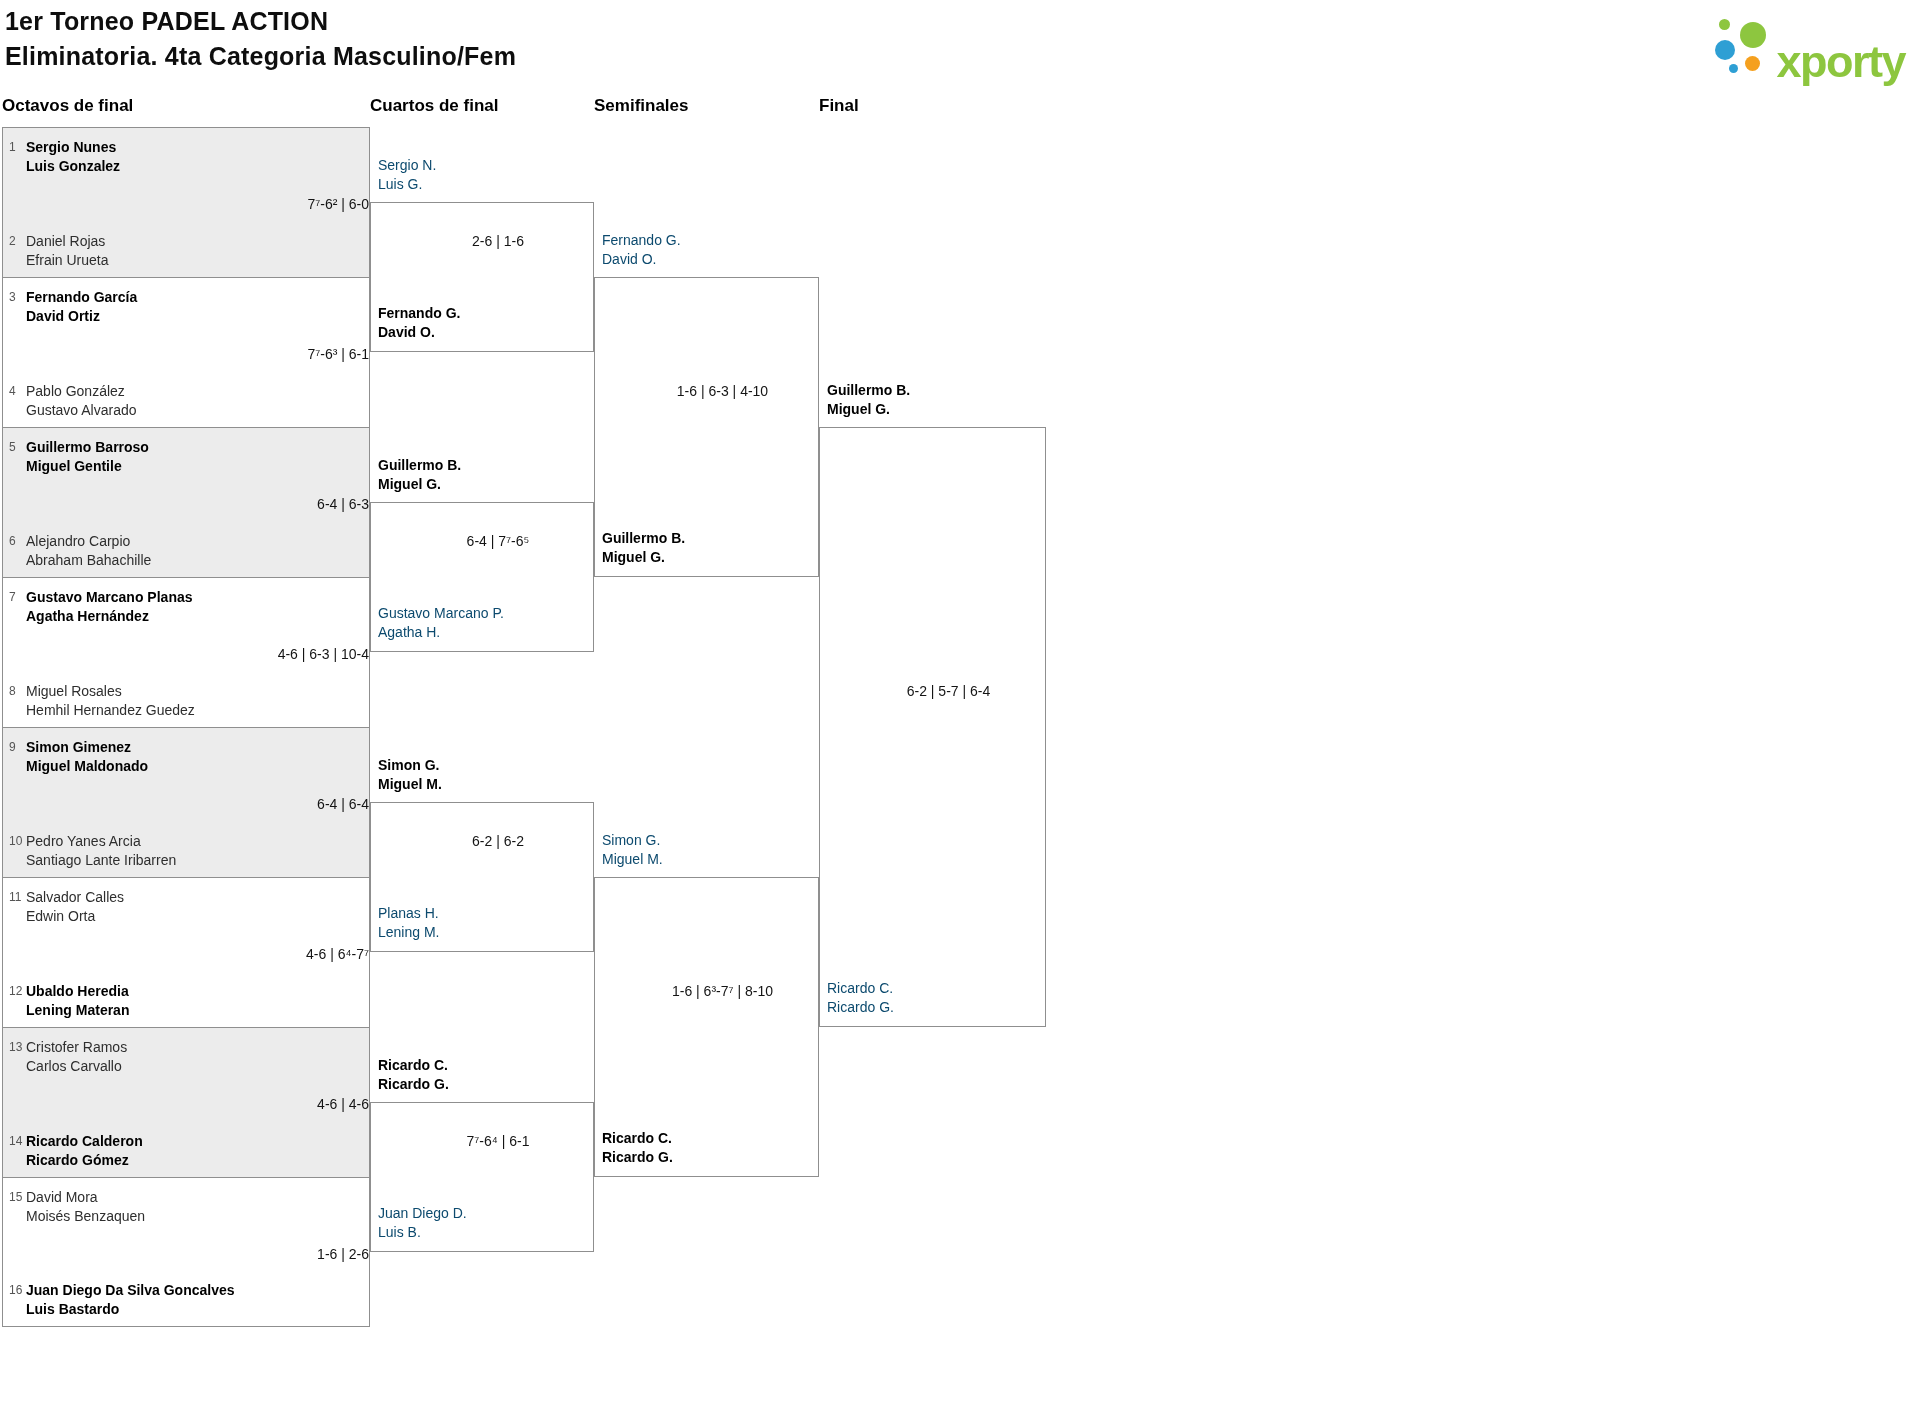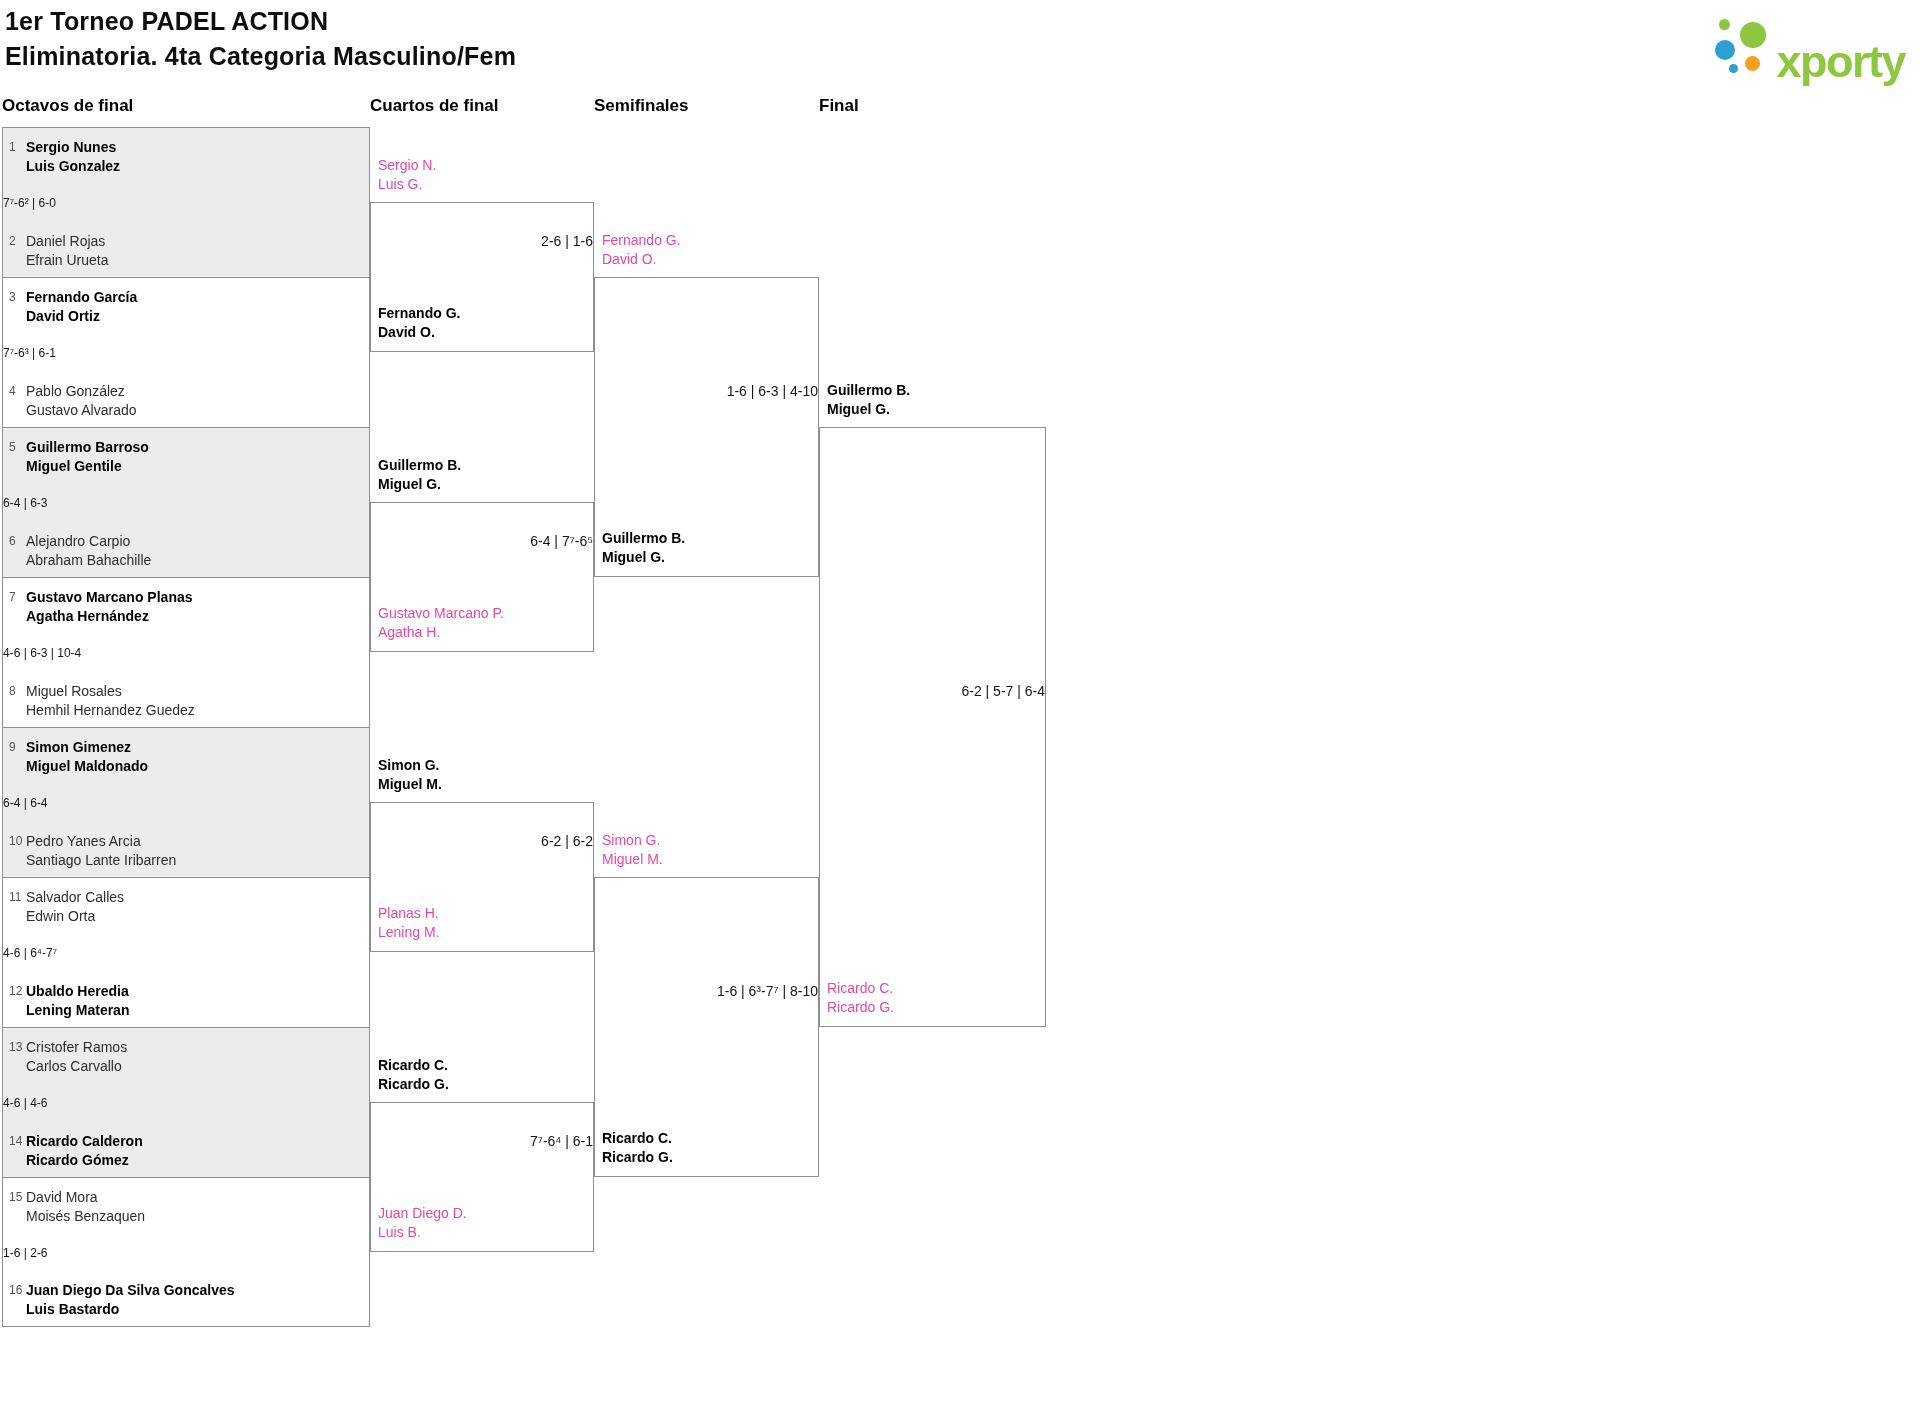--- a/index.html
+++ b/index.html
@@ -18,29 +18,29 @@
   
   .match{position:absolute;left:2px;width:368px;height:150px;background:#fff;border:1px solid #8f8f8f;border-bottom:none;box-sizing:border-box;}
   .match.gray{background:#ececec;}
   .match.last{border-bottom:1px solid #8f8f8f;}
   .trow{position:absolute;left:6px;right:6px;display:flex;align-items:flex-start;}
   .trow.a{top:10px;}
   .trow.b{bottom:7px;}
   .seed{flex:0 0 17px;font-size:12px;color:#555;line-height:19px;}
   .names{font-size:14px;line-height:19px;color:#2e2e2e;}
   .names.bold{font-weight:700;color:#000;}
-  .mscore{position:absolute;left:0;right:0;top:68px;text-align:left;font-size:12px;color:#141414;}
+  .mscore{position:absolute;left:0;right:0;top:68px;text-align:right;font-size:14px;color:#141414;}
 
   
   .rbox{position:absolute;border:1px solid #8f8f8f;box-sizing:border-box;}
-  .rname{position:absolute;left:7px;font-size:14px;line-height:19px;color:#ec4899;}
+  .rname{position:absolute;left:7px;font-size:14px;line-height:19px;color:#0c4a6e;}
   .rname.ta{bottom:calc(100% + 9px);}
   .rname.tb{bottom:9px;}
   .rname.bold{font-weight:700;color:#000;}
-  .rscore{position:absolute;left:0;right:0;text-align:right;font-size:14px;color:#141414;padding-left:32px;}
+  .rscore{position:absolute;left:0;right:0;text-align:center;font-size:14px;color:#141414;padding-left:32px;}
   .qf .rscore{top:30px;}
   .sf .rscore{top:105px;}
   .fin .rscore{top:255px;}
 </style>
 </head>
 <body>
 
 <div class="page">
 
   <div class="title">

